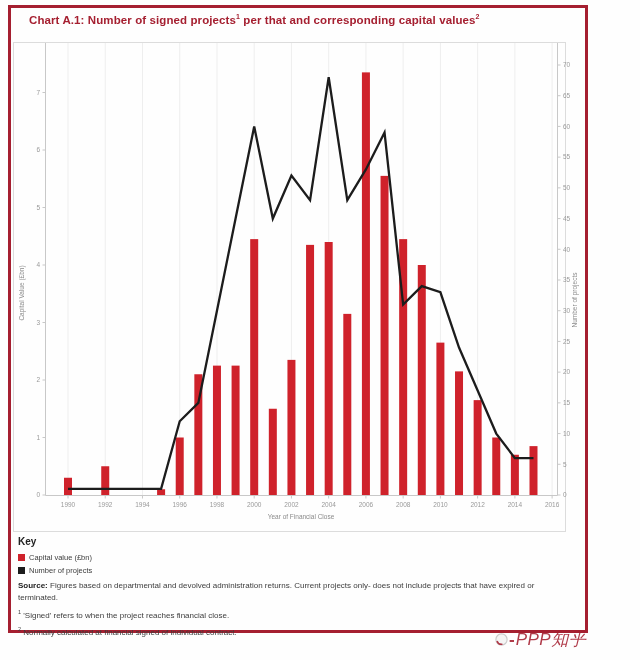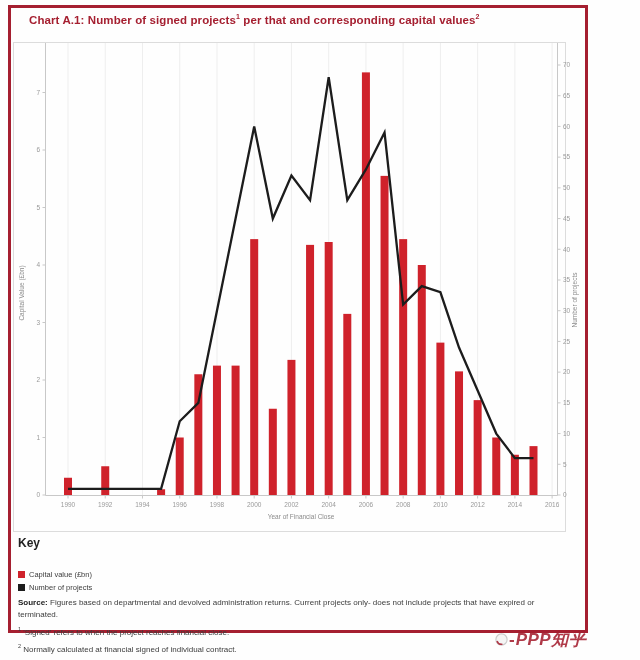--- a/index.html
+++ b/index.html
@@ -15,36 +15,36 @@
     position:absolute;left:8px;top:5px;width:580px;height:628px;
     box-sizing:border-box;border:3px solid #a51f30;pointer-events:none;
   }
   .chart-title{
     position:absolute;left:29px;top:13px;width:530px;
     font-size:11.5px;font-weight:bold;color:#a51f30;letter-spacing:0.1px;
   }
   .chart-title sup{font-size:7px;}
   #chart-svg{position:absolute;left:0;top:0;}
   .footer{position:absolute;left:18px;top:536px;width:556px;color:#3c3c3c;}
-  .key-title{font-size:12px;font-weight:bold;color:#222;margin:0 0 20px 0;}
+  .key-title{font-size:10px;font-weight:bold;color:#222;margin:0 0 6px 0;}
   .key-row{display:flex;align-items:center;margin:0 0 4px 0;}
   .swatch{width:7px;height:7px;margin-right:4px;flex:0 0 auto;}
   .swatch-red{background:#cf222b;}
   .swatch-black{background:#1c1c1c;}
   .key-label{font-size:7.5px;color:#3c3c3c;}
   .source{font-size:8px;line-height:11.5px;width:540px;margin-top:5px;color:#3c3c3c;}
   .source b{color:#222;margin-top:16px;}
   .footnote{font-size:8px;line-height:10px;margin-top:3.5px;color:#3c3c3c;}
   .footnote sup{font-size:5.5px;}
   .watermark{
     position:absolute;left:494px;top:628px;display:flex;align-items:center;
     opacity:.88;
   }
   .watermark-text{
-    font-size:17px;font-weight:bold;color:#a51f30;letter-spacing:0.5px;
+    font-size:17px;font-weight:normal;color:#a51f30;letter-spacing:0.5px;
     font-style:italic;white-space:nowrap;
   }
   .watermark-dash{font-size:17px;font-weight:bold;color:#a51f30;margin-right:1px;}
 </style>
 </head>
 <body>
 
 <div class="page">
 
   <div class="page-border"></div>

